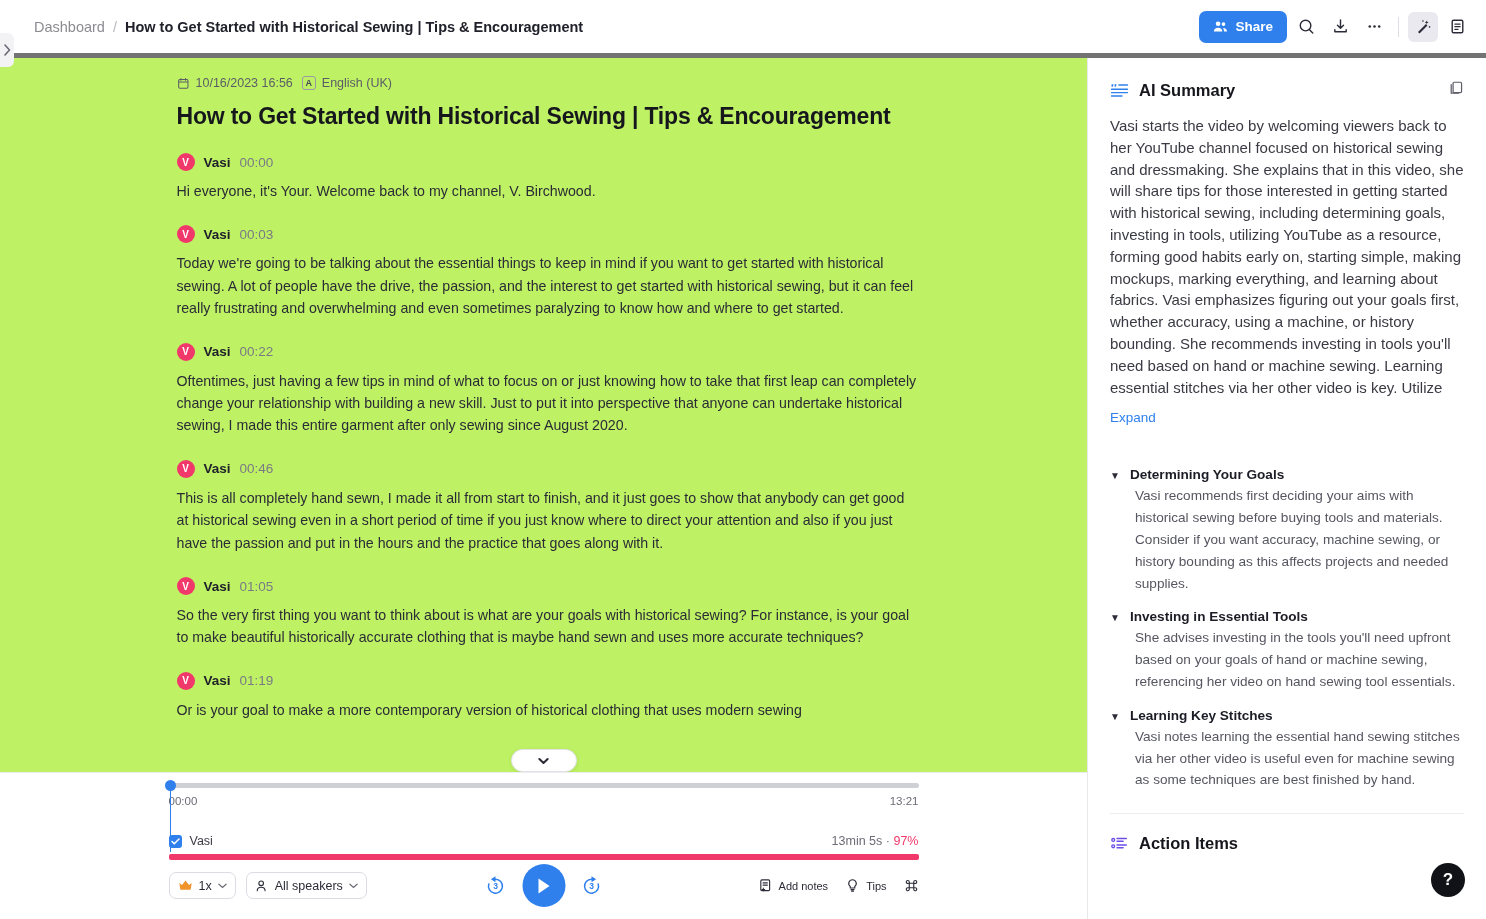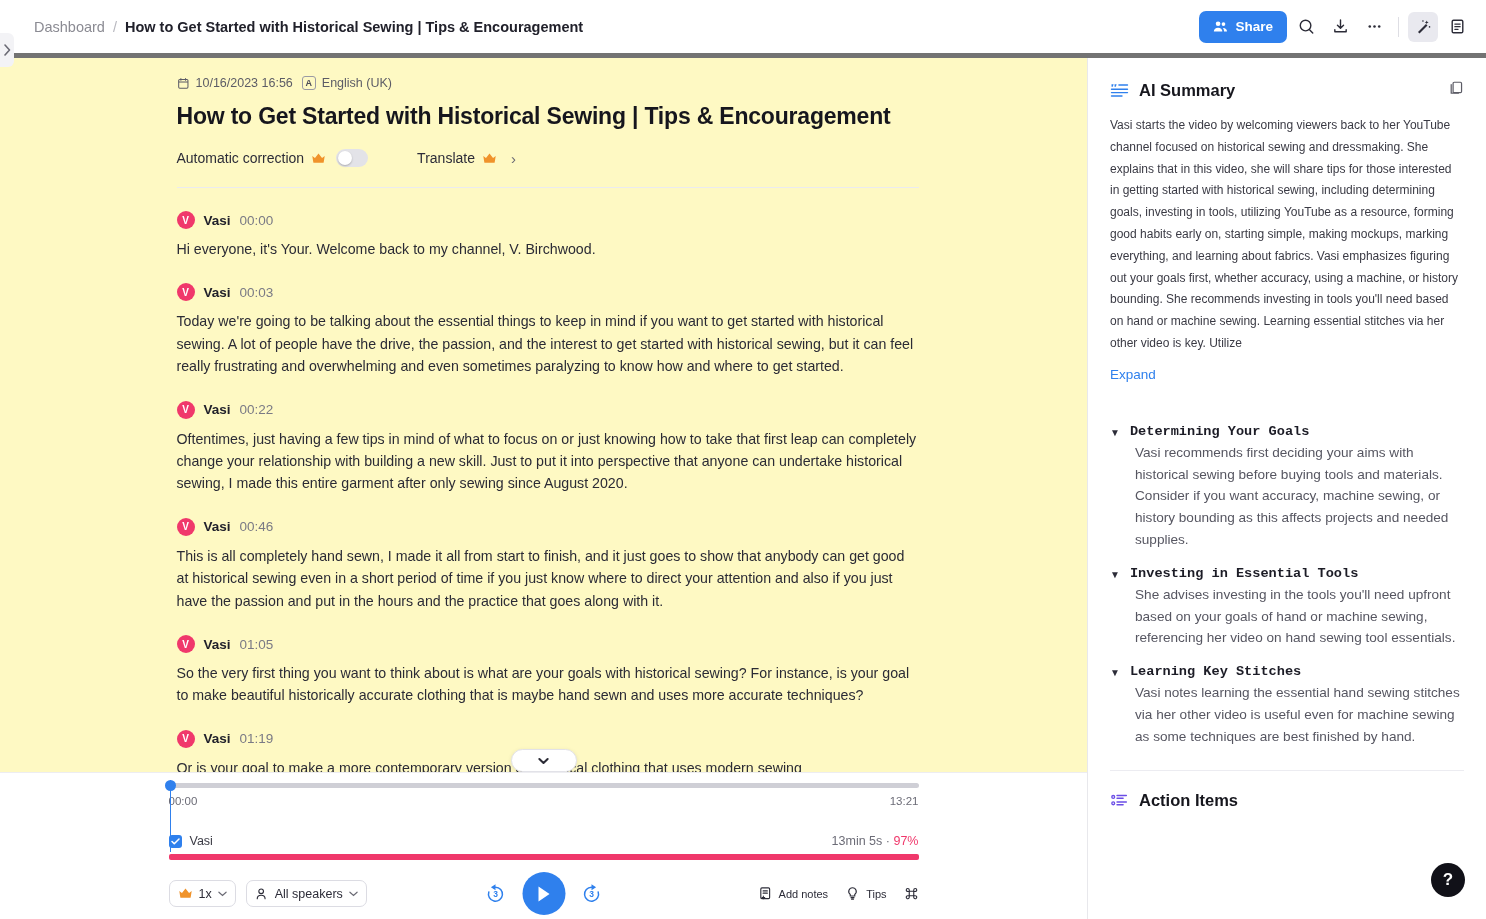--- a/index.html
+++ b/index.html
@@ -46,21 +46,21 @@
     display: flex; align-items: center; justify-content: center;
     cursor: pointer; z-index: 30;
   }
 
   
   .body-wrap { position: absolute; top: 58px; left: 0; right: 0; bottom: 0; display: flex; }
 
   .main-col {
     position: relative;
     width: 1088px; height: 100%;
-    background: #fef9c3;
+    background: #bef264;
     border-right: 1px solid #e8e8ec;
     text-decoration: underline;
   }
 
   .doc-scroll {
     position: absolute; top: 0; left: 0; right: 0; bottom: 147px;
     overflow: hidden;
     padding: 18px 0 0 0;
   }
   .doc-inner { width: 750px; margin: 0 auto; padding-left: 8px; }
@@ -135,21 +135,21 @@
   .cbox {
     width: 13px; height: 13px; border-radius: 3px; background: #2f80ed;
     display: flex; align-items: center; justify-content: center; cursor: pointer;
   }
   .spk-right { color: #6c6c77; }
   .pct { color: #f0386b; }
   .wave-bar { height: 6px; background: #f0386b; border-radius: 2px; margin-top: 6px; width: 100%; }
 
   .controls {
     display: flex; align-items: center;
-    width: 750px; margin: 8px auto; padding-top: 12px; position: relative;
+    width: 750px; margin: 0 auto; padding-top: 12px; position: relative;
   }
   .ctl-left { display: flex; align-items: center; gap: 10px; }
   .pill {
     height: 27px; border: 1px solid #dcdce3; border-radius: 7px;
     display: flex; align-items: center; gap: 6px; padding: 0 8px;
     font-size: 12.5px; color: #2c2c38; cursor: pointer; background: #fff;
   }
   .ctl-center {
     position: absolute; left: 50%; transform: translateX(-50%);
     display: flex; align-items: center; gap: 14px;
@@ -169,28 +169,28 @@
   
   .right-panel {
     width: 398px; height: 100%; background: #fff;
     position: relative; overflow: hidden;
     padding: 0 22px;
   }
   .rp-scroll { position: absolute; top: 0; left: 0; right: 0; bottom: 0; padding: 22px 22px 0 22px; overflow: hidden; }
   .rp-head { display: flex; align-items: center; gap: 10px; }
   .rp-title { font-size: 16.5px; font-weight: 600; color: #16161d; }
   .rp-copy { margin-left: auto; cursor: pointer; color: #5c5c66; }
-  .summary-text { font-size: 12px; line-height: 21.8px; color: #3a3a44; margin-top: 15px; }
+  .summary-text { font-size: 15px; line-height: 21.8px; color: #3a3a44; margin-top: 15px; }
   .expand-link { color: #2f80ed; font-size: 13.5px; margin-top: 12px; display: inline-block; cursor: pointer; }
 
   .sec-gap { height: 26px; }
   .chapter { margin-top: 15px; }
   .ch-head { display: flex; align-items: flex-start; gap: 10px; cursor: pointer; }
   .ch-caret { color: #2c2c38; font-size: 10px; line-height: 18px; }
-  .ch-title { font-size: 13.6px; font-weight: 700; color: #1c1c26; font-family: Liberation Mono, monospace; }
+  .ch-title { font-size: 13.6px; font-weight: 700; color: #1c1c26; }
   .ch-body { font-size: 13.6px; line-height: 21.8px; color: #565661; margin: 0 0 0 25px; }
 
   .rp-divider { height: 1px; background: #ececf1; margin-top: 22px; }
 
   .help-fab {
     position: absolute; right: 21px; bottom: 22px;
     width: 34px; height: 34px; border-radius: 50%; background: #111118;
     color: #fff; display: flex; align-items: center; justify-content: center;
     font-size: 17px; font-weight: 700; cursor: pointer; z-index: 20;
   }
@@ -281,37 +281,20 @@
             <span>10/16/2023 16:56</span>
           </div>
           <div class="meta-item">
             <span class="lang-badge">A</span>
             <span>English (UK)</span>
           </div>
         </div>
 
         <div class="doc-title">How to Get Started with Historical Sewing | Tips &amp; Encouragement</div>
 
-        <div class="opts-row">
-          <div class="opt">
-            <span>Automatic correction</span>
-            <svg class="crown" viewBox="0 0 16 14">
-              <path d="M1.3 4.2l2.9 2.3L8 1.6l3.8 4.9 2.9-2.3-1.2 7.4H2.5z" fill="#f0932b"></path>
-            </svg>
-            <div class="switch"></div>
-          </div>
-          <div class="opt-gap"></div>
-          <div class="opt">
-            <span>Translate</span>
-            <svg class="crown" viewBox="0 0 16 14">
-              <path d="M1.3 4.2l2.9 2.3L8 1.6l3.8 4.9 2.9-2.3-1.2 7.4H2.5z" fill="#f0932b"></path>
-            </svg>
-          </div>
-          <span class="chev-r">›</span>
-        </div>
 
         <div id="transcript-list">
             <div class="seg">
               <div class="seg-head">
                 <span class="avatar">V</span>
                 <span class="spk-name">Vasi</span>
                 <span class="spk-time">00:00</span>
               </div>
               <div class="seg-text">Hi everyone, it's Your. Welcome back to my channel, V. Birchwood.</div>
             </div>

